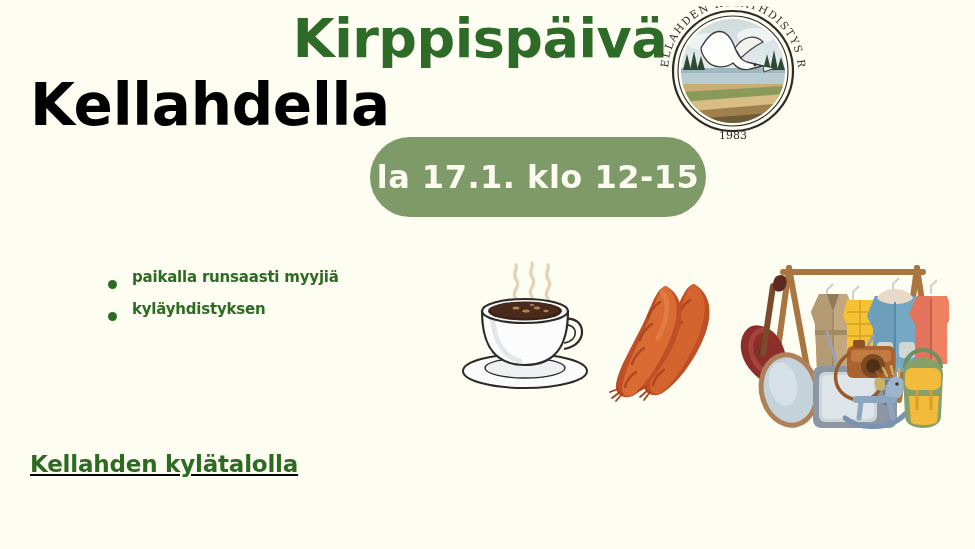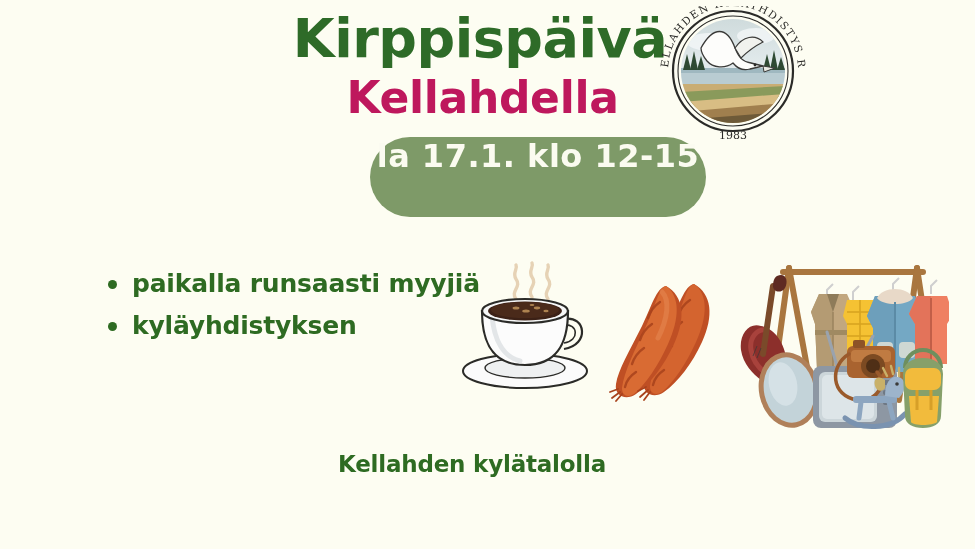--- a/index.html
+++ b/index.html
@@ -19,42 +19,42 @@
     font-family:"DejaVu Sans", sans-serif;
     font-weight:700;
     font-size:53px;
     letter-spacing:-0.5px;
     color:#2e6b28;
     line-height:1.0;
     transform:scaleX(1.02);
   }
   .title-sub{
     position:absolute;left:0;top:76px;width:905px;
-    text-align:center;
-    font-family:"DejaVu Sans", sans-serif;
-    font-weight:700;
-    font-size:44px;
+    text-align:left;
+    font-family:"DejaVu Sans", sans-serif;
+    font-weight:700;
+    font-size:58px;
     letter-spacing:-0.3px;
-    color:#be185d;
+    color:#000000;
     line-height:1.0;
   }
 
   
   .logo{
     position:absolute;left:621px;top:6px;width:165px;height:142px;
   }
   .logo svg{display:block;}
 
   
   .date-pill{
     position:absolute;left:340px;top:137px;
     width:336px;height:80px;
     background:#7e9a68;
     border-radius:40px;
-    display:flex;align-items:flex-start;justify-content:center;
+    display:flex;align-items:center;justify-content:center;
   }
   .date-pill-text{
     font-family:"DejaVu Sans", sans-serif;
     font-weight:700;
     font-size:32px;
     color:#fbfbf0;
     letter-spacing:0.5px;
     white-space:nowrap;
   }
 
@@ -67,30 +67,31 @@
     margin-bottom:11px;
   }
   .bullet-dot{
     width:9px;height:9px;border-radius:50%;
     background:#2e6b22;
     margin-top:12px;margin-right:15px;flex:0 0 auto;
   }
   .bullet-text{
     font-family:"DejaVu Sans", sans-serif;
     font-weight:700;
-    font-size:25px;
+    font-size:15px;
     color:#2e6b22;
     line-height:1.25;
     letter-spacing:-0.2px;
   }
 
   
   .footer{
     position:absolute;left:0;top:448px;width:884px;
-    text-align:center;
+    text-align:left;
+    text-decoration:underline;
   }
   .footer-line{
     font-family:"DejaVu Sans", sans-serif;
     font-weight:700;
     font-size:23px;
     color:#2e6b22;
     line-height:1.45;
     letter-spacing:-0.2px;
   }
 

